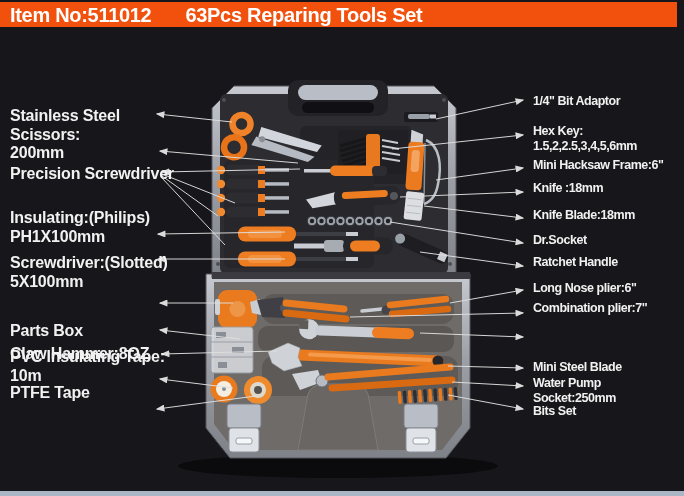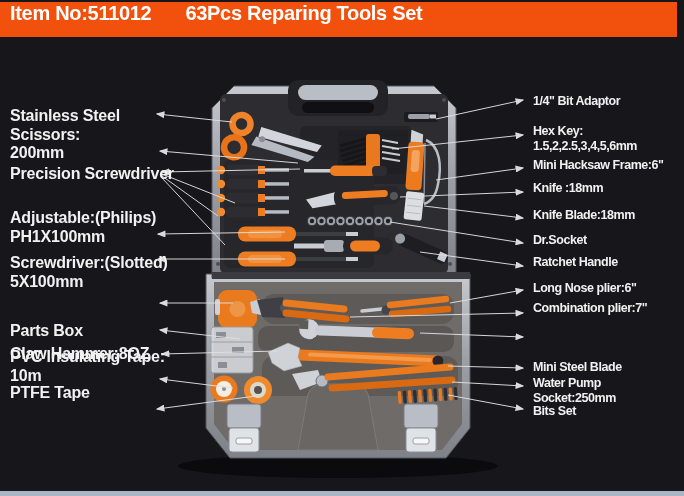--- a/index.html
+++ b/index.html
@@ -1,22 +1,22 @@
 <!DOCTYPE html>
 <html><head>
 <meta charset="utf-8">
 <style>
   html,body{margin:0;padding:0;background:#000;}
   .stage{
     position:relative;width:684px;height:496px;overflow:hidden;
     background:#17171b;font-family:"Liberation Sans",sans-serif;
   }
   .banner{
-    position:absolute;top:2px;left:0;width:677px;height:35px;
-    background:#f1500d;display:flex;align-items:flex-start;padding-left:10px;
+    position:absolute;top:2px;left:0;width:677px;height:25px;
+    background:#f1500d;display:flex;align-items:flex-end;padding-left:10px;
     box-sizing:border-box;
   }
   .banner span{
     color:#ffffff;font-weight:bold;font-size:20px;letter-spacing:-0.3px;
     white-space:nowrap;
   }
   .banner .title{margin-left:34px;}
   .art{position:absolute;left:0;top:0;width:684px;height:496px;}
   .lbl{
     position:absolute;color:#f1f1f1;font-weight:bold;font-size:16px;
@@ -351,21 +351,21 @@
       <line x1="420" y1="333" x2="523" y2="337" marker-end="url(#ah)"></line>
       <line x1="448" y1="366" x2="523" y2="368" marker-end="url(#ah)"></line>
       <line x1="452" y1="382" x2="523" y2="386" marker-end="url(#ah)"></line>
       <line x1="448" y1="395" x2="523" y2="409" marker-end="url(#ah)"></line>
     </g>
   </svg>
 
   <div class="lbl left" style="top:107px">Stainless Steel Scissors:
 200mm</div>
   <div class="lbl left" style="top:165px">Precision Screwdriver</div>
-  <div class="lbl left" style="top:209px">Adjustable:(Philips)
+  <div class="lbl left" style="top:209px">Insulating:(Philips)
 PH1X100mm</div>
   <div class="lbl left" style="top:254px">Screwdriver:(Slotted)
 5X100mm</div>
   <div class="lbl left" style="top:322px">Parts Box</div>
   <div class="lbl left" style="top:345px">Claw Hammer:8OZ</div>
   <div class="lbl left" style="top:348px">PVC Insulating Tape:
 10m</div>
   <div class="lbl left" style="top:384px">PTFE Tape</div>
 
   <div class="lbl right" style="top:94px">1/4" Bit Adaptor</div>

